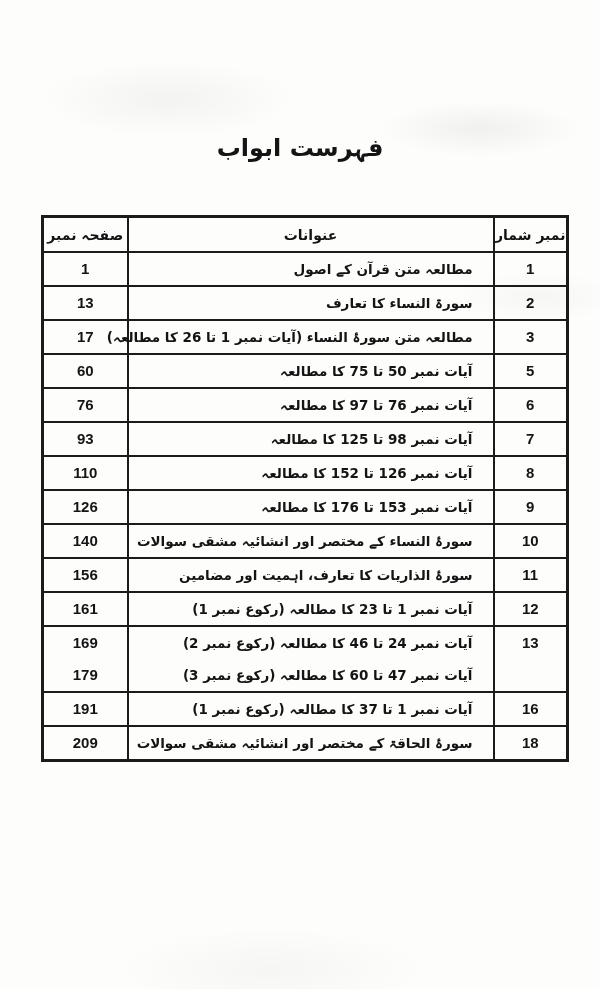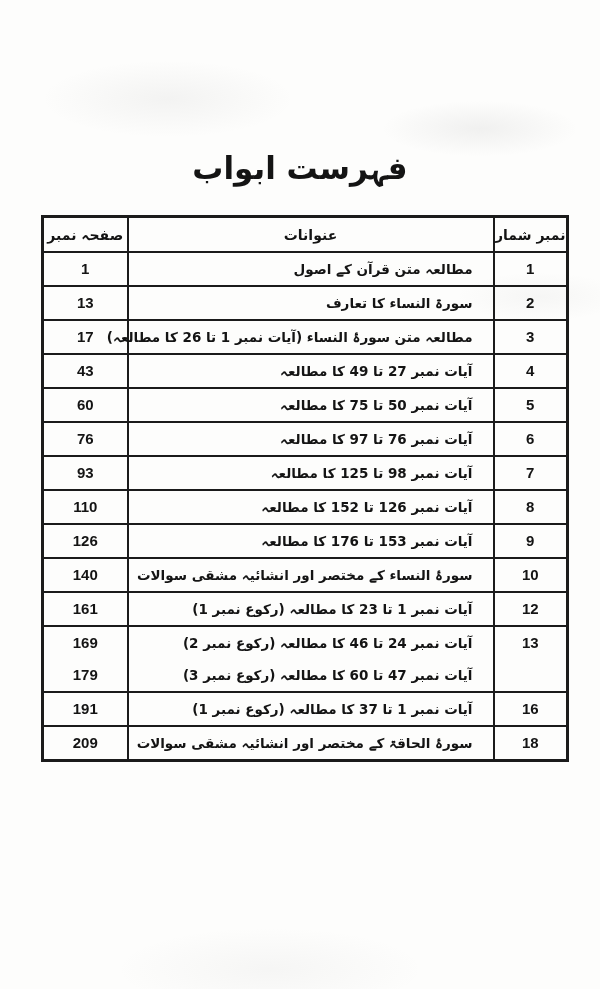--- a/index.html
+++ b/index.html
@@ -26,23 +26,23 @@
       radial-gradient(140px 40px at 80% 13%, rgba(110,110,110,.09), transparent 70%),
       radial-gradient(180px 55px at 28% 10%, rgba(110,110,110,.07), transparent 70%),
       radial-gradient(120px 35px at 90% 30%, rgba(110,110,110,.05), transparent 70%),
       radial-gradient(220px 60px at 45% 98%, rgba(110,110,110,.05), transparent 70%);
   }
   .doc-title {
     position: absolute;
     top: 134px;
     left: 0;
     right: 0;
-    margin: 16px;
+    margin: 0;
     text-align: center;
-    font-size: 31px;
+    font-size: 24px;
     font-weight: bold;
     letter-spacing: 0;
   }
   table.toc {
     position: absolute;
     left: 41px;
     top: 215px;
     width: 525px;
     border-collapse: collapse;
     table-layout: fixed;
@@ -134,29 +134,20 @@
           <td class="col-page">
             <div class="line">17</div>
           </td>
           <td class="col-title" dir="rtl">
             <div class="line">مطالعہ متن سورۂ النساء (آیات نمبر 1 تا 26 کا مطالعہ)</div>
           </td>
           <td class="col-serial">3</td>
         </tr>
         <tr>
           <td class="col-page">
-            <div class="line">43</div>
-          </td>
-          <td class="col-title" dir="rtl">
-            <div class="line">آیات نمبر 27 تا 49 کا مطالعہ</div>
-          </td>
-          <td class="col-serial">4</td>
-        </tr>
-        <tr>
-          <td class="col-page">
             <div class="line">60</div>
           </td>
           <td class="col-title" dir="rtl">
             <div class="line">آیات نمبر 50 تا 75 کا مطالعہ</div>
           </td>
           <td class="col-serial">5</td>
         </tr>
         <tr>
           <td class="col-page">
             <div class="line">76</div>
@@ -194,20 +185,29 @@
           <td class="col-serial">9</td>
         </tr>
         <tr>
           <td class="col-page">
             <div class="line">140</div>
           </td>
           <td class="col-title" dir="rtl">
             <div class="line">سورۂ النساء کے مختصر اور انشائیہ مشقی سوالات</div>
           </td>
           <td class="col-serial">10</td>
+        </tr>
+        <tr>
+          <td class="col-page">
+            <div class="line">156</div>
+          </td>
+          <td class="col-title" dir="rtl">
+            <div class="line">سورۂ الذاریات کا تعارف، اہمیت اور مضامین</div>
+          </td>
+          <td class="col-serial">11</td>
         </tr>
         <tr>
           <td class="col-page">
             <div class="line">161</div>
           </td>
           <td class="col-title" dir="rtl">
             <div class="line">آیات نمبر 1 تا 23 کا مطالعہ (رکوع نمبر 1)</div>
           </td>
           <td class="col-serial">12</td>
         </tr>

